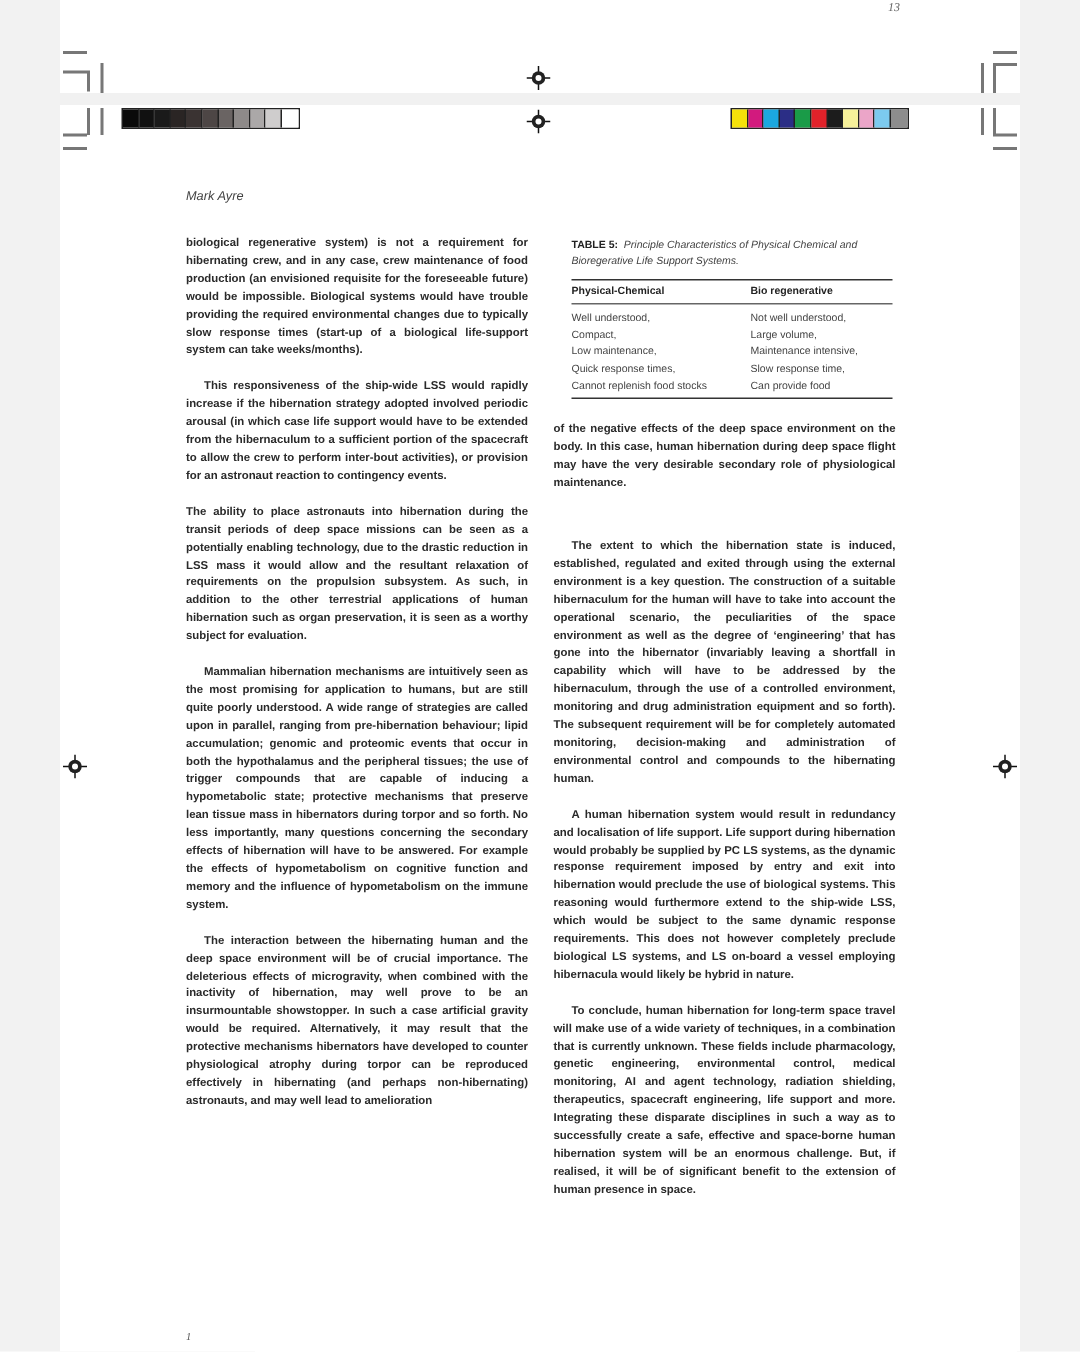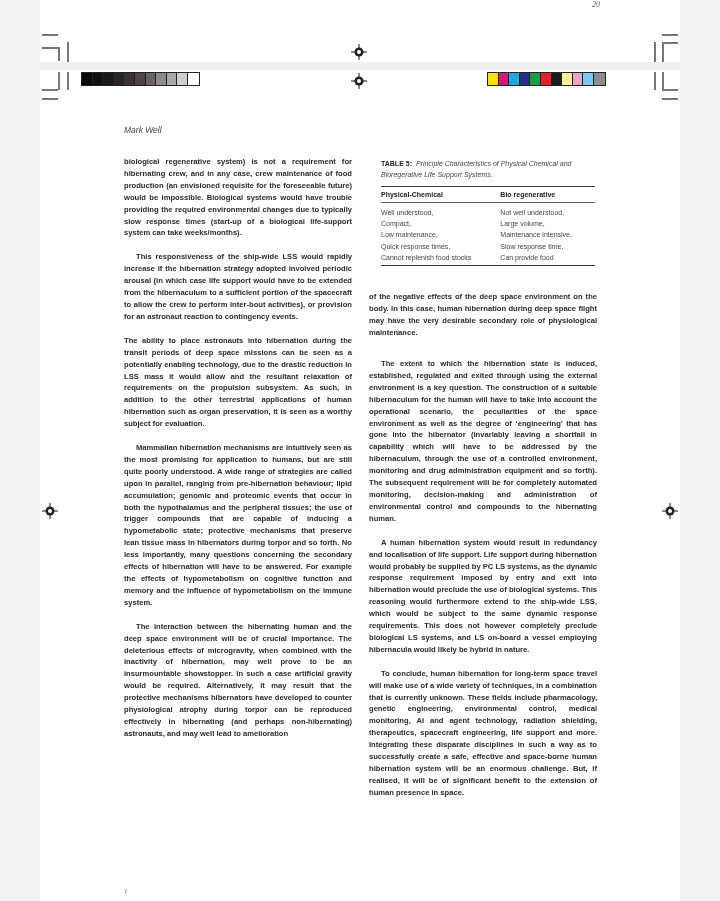--- a/index.html
+++ b/index.html
@@ -36,21 +36,21 @@
     }
     .col {
       position: absolute; width: 228px;
       font-size: 7.6px; line-height: 11.9px; color: #2a2a2a; font-weight: bold;
       text-align: justify;
     }
     .col p { margin: 0 0 12px 0; }
     .col p.indent { text-indent: 12px; }
     .col p.noindent { text-indent: 0; }
     .left { left: 124px; top: 156px; }
-    .right-top { left: 369px; top: 291px; }
+    .right-top { left: 369px; top: 280px; }
     .right { left: 369px; top: 358px; }
     .heading {
       font-size: 10px; font-weight: bold; color: #222; margin: 4px 0 14px 0; letter-spacing: 0.3px;
     }
     .heading .num { display: inline-block; width: 32px; }
 
     .table-block { position: absolute; left: 381px; top: 158px; width: 214px; }
     .caption { font-size: 7px; line-height: 11px; color: #444; margin-bottom: 6px; }
     .caption b { font-weight: bold; color: #222; }
     .caption i { font-style: italic; }
@@ -63,21 +63,21 @@
       position: absolute; left: 124px; top: 887px;
       font-family: "Liberation Serif", serif; font-style: italic; font-size: 7px; color: #555;
     }
   </style>
 </head>
 <body>
 
 <div class="page"></div>
 <div class="band"></div>
 
-<div class="folio-top">20</div>
+<div class="folio-top">13</div>
 
 <div class="crop" style="left:42px;top:47px;width:16px;height:1.5px;"></div>
 <div class="crop" style="left:58px;top:47px;width:1.5px;height:14px;"></div>
 <div class="crop" style="left:67px;top:42px;width:1.5px;height:20px;"></div>
 <div class="crop" style="left:42px;top:89px;width:16px;height:1.5px;"></div>
 <div class="crop" style="left:58px;top:72px;width:1.5px;height:18px;"></div>
 <div class="crop" style="left:67px;top:72px;width:1.5px;height:18px;"></div>
 <div class="crop" style="left:42px;top:98px;width:16px;height:1.5px;"></div>
 <div class="crop" style="left:42px;top:34px;width:16px;height:1.5px;"></div>
 
@@ -143,21 +143,21 @@
     <div class="sw" style="background: rgb(43, 46, 134);"></div>
     <div class="sw" style="background: rgb(26, 155, 72);"></div>
     <div class="sw" style="background: rgb(225, 34, 42);"></div>
     <div class="sw" style="background: rgb(28, 28, 28);"></div>
     <div class="sw" style="background: rgb(247, 241, 154);"></div>
     <div class="sw" style="background: rgb(235, 165, 200);"></div>
     <div class="sw" style="background: rgb(124, 202, 239);"></div>
     <div class="sw" style="background: rgb(141, 141, 141);"></div>
   </div>
 
-<div class="author">Mark Well</div>
+<div class="author">Mark Ayre</div>
 
 <div class="col left">
   <p class="noindent">biological regenerative system) is not a requirement for hibernating crew, and in any case, crew maintenance of food production (an envisioned requisite for the foreseeable future) would be impossible. Biological systems would have trouble providing the required environmental changes due to typically slow response times (start-up of a biological life-support system can take weeks/months).</p>
   <p class="indent">This responsiveness of the ship-wide LSS would rapidly increase if the hibernation strategy adopted involved periodic arousal (in which case life support would have to be extended from the hibernaculum to a sufficient portion of the spacecraft to allow the crew to perform inter-bout activities), or provision for an astronaut reaction to contingency events.</p>
   <p class="noindent">The ability to place astronauts into hibernation during the transit periods of deep space missions can be seen as a potentially enabling technology, due to the drastic reduction in LSS mass it would allow and the resultant relaxation of requirements on the propulsion subsystem. As such, in addition to the other terrestrial applications of human hibernation such as organ preservation, it is seen as a worthy subject for evaluation.</p>
   <p class="indent">Mammalian hibernation mechanisms are intuitively seen as the most promising for application to humans, but are still quite poorly understood. A wide range of strategies are called upon in parallel, ranging from pre-hibernation behaviour; lipid accumulation; genomic and proteomic events that occur in both the hypothalamus and the peripheral tissues; the use of trigger compounds that are capable of inducing a hypometabolic state; protective mechanisms that preserve lean tissue mass in hibernators during torpor and so forth. No less importantly, many questions concerning the secondary effects of hibernation will have to be answered. For example the effects of hypometabolism on cognitive function and memory and the influence of hypometabolism on the immune system.</p>
   <p class="indent">The interaction between the hibernating human and the deep space environment will be of crucial importance. The deleterious effects of microgravity, when combined with the inactivity of hibernation, may well prove to be an insurmountable showstopper. In such a case artificial gravity would be required. Alternatively, it may result that the protective mechanisms hibernators have developed to counter physiological atrophy during torpor can be reproduced effectively in hibernating (and perhaps non-hibernating) astronauts, and may well lead to amelioration</p>
 </div>
 
 <div class="table-block">

